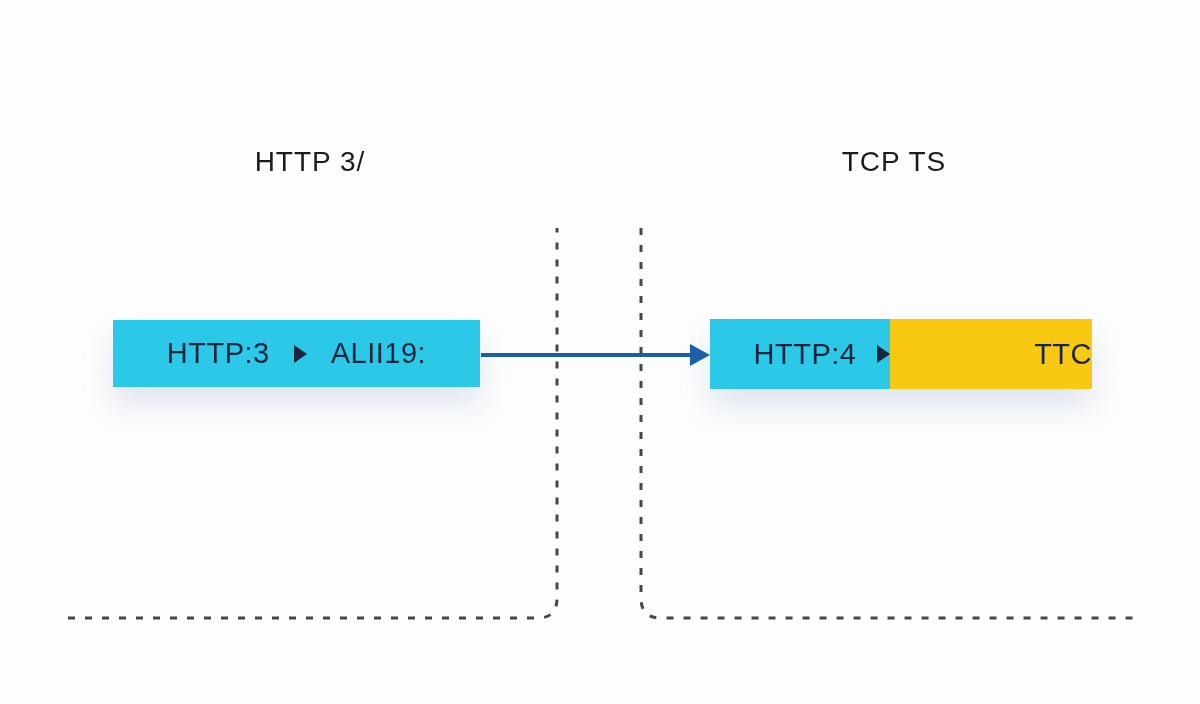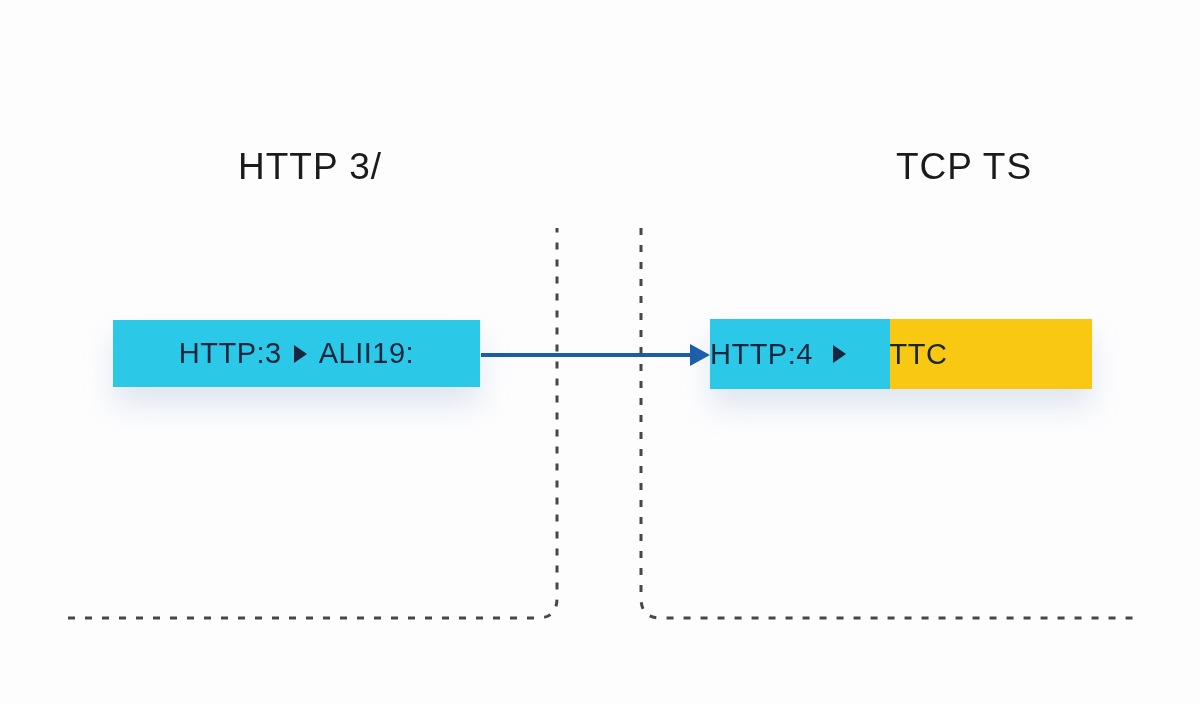--- a/index.html
+++ b/index.html
@@ -17,51 +17,51 @@
     position: relative;
     width: 1200px;
     height: 704px;
     background: var(--background);
     overflow: hidden;
     font-family: "Liberation Sans", sans-serif;
   }
   .title {
     position: absolute;
     transform: translateX(-50%);
-    font-size: 37px;
+    font-size: 28px;
     font-weight: 500;
     letter-spacing: 1px;
     color: var(--title_text);
     white-space: nowrap;
   }
   #title-left  { left: 310px; top: 146px; }
-  #title-right { left: 964px; top: 146px; }
+  #title-right { left: 894px; top: 146px; }
 
   .packet {
     position: absolute;
     display: flex;
     align-items: center;
     box-shadow: 0 18px 30px rgba(120, 150, 185, 0.22);
   }
   #packet-left {
     left: 113px; top: 320px;
     width: 367px; height: 67px;
     background: var(--box_cyan);
     justify-content: center;
-    gap: 12px;
+    gap: 24px;
   }
   #packet-right {
     left: 710px; top: 319px;
     width: 382px; height: 70px;
   }
   .segment {
     height: 100%;
     display: flex;
     align-items: center;
-    justify-content: flex-start;
+    justify-content: flex-end;
   }
   #segment-http4 {
     width: 195px;
     background: var(--box_cyan);
     gap: 20px;
   }
   #segment-ttc {
     width: 220px;
     background: var(--box_yellow);
   }

